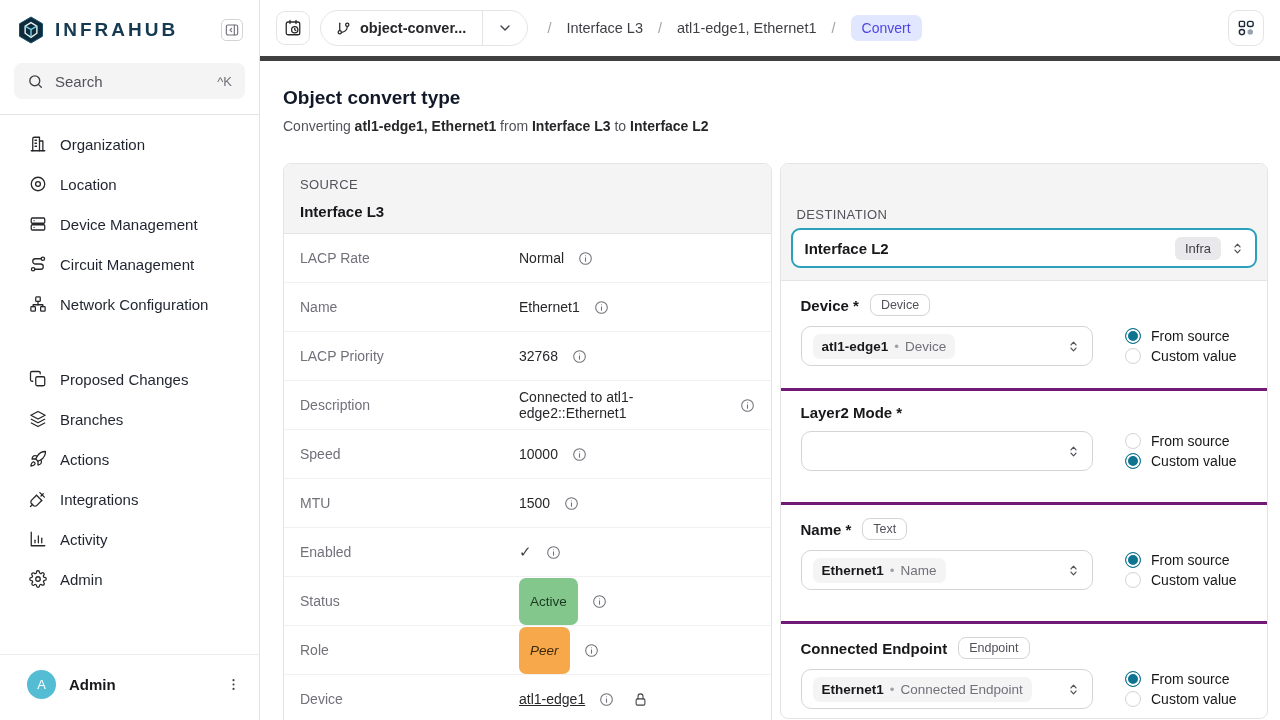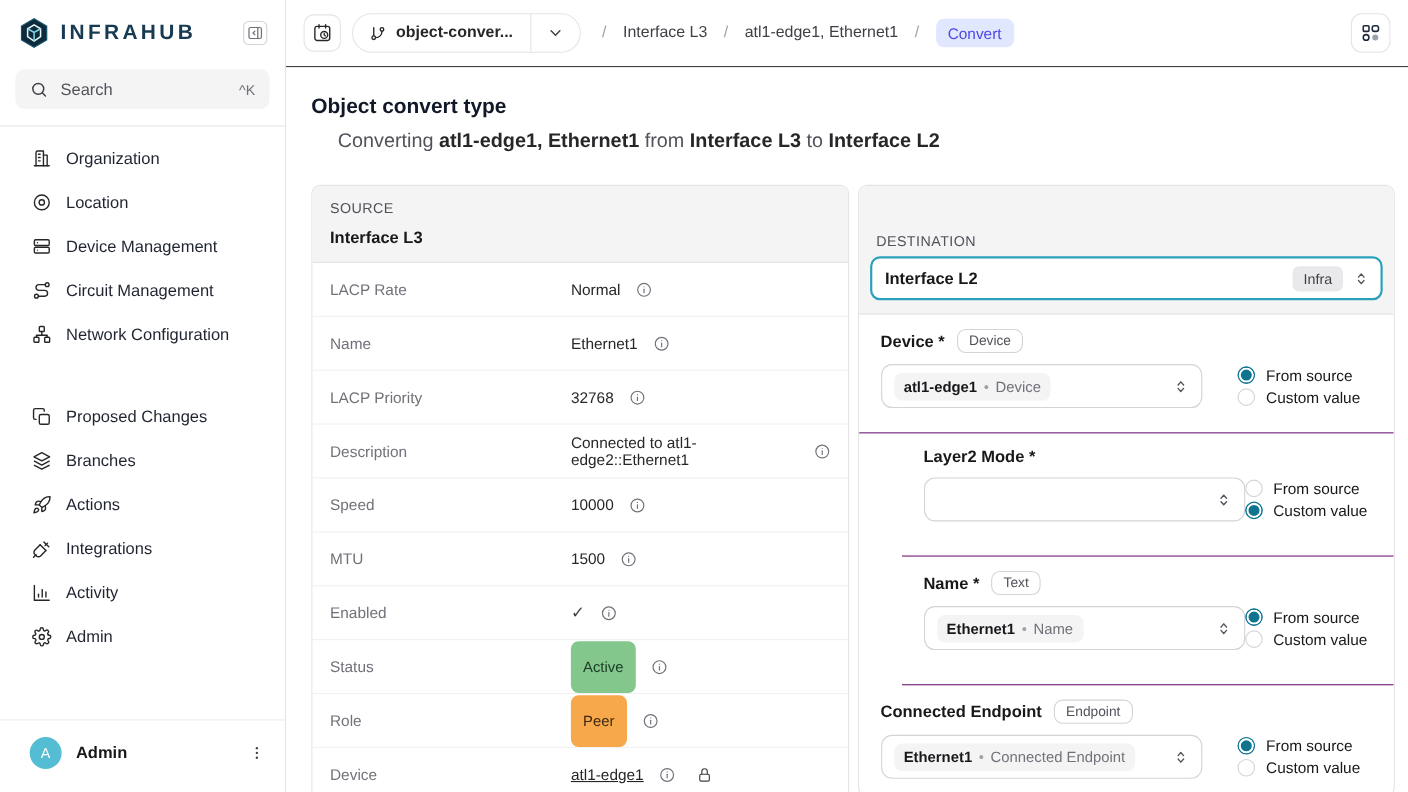--- a/index.html
+++ b/index.html
@@ -21,65 +21,65 @@
   .nav { padding-top: 9px; }
   .nav-item { display: flex; align-items: center; gap: 13px; height: 40px; padding: 0 16px 0 29px; font-size: 15px; color: #1f2430; cursor: pointer; }
   .nav-group2 { margin-top: 35px; }
   .user-row { margin-top: auto; display: flex; align-items: center; gap: 13px; padding: 15px 16px 21px 27px; border-top: 1px solid #ededf0; }
   .avatar { width: 29px; height: 29px; border-radius: 50%; background: #54bdd4; color: #fff; display: flex; align-items: center; justify-content: center; font-size: 13px; }
   .user-name { font-weight: bold; font-size: 15px; color: #18181b; }
   .kebab-btn { margin-left: auto; cursor: pointer; padding: 2px; }
 
   
   .main { flex: 1; display: flex; flex-direction: column; min-width: 0; }
-  .topbar { height: 61px; min-height: 61px; border-bottom: 1px solid #404040; display: flex; align-items: center; padding: 0 16px; gap: 10px; background: #fff; }
+  .topbar { height: 61px; min-height: 61px; border-bottom: 5px solid #404040; display: flex; align-items: center; padding: 0 16px; gap: 10px; background: #fff; }
   .icon-btn { width: 34px; height: 34px; border: 1px solid #e4e4e7; border-radius: 9px; display: flex; align-items: center; justify-content: center; background: #fff; cursor: pointer; color: #27272a; }
   .branch-select { display: flex; align-items: stretch; height: 36px; border: 1px solid #e4e4e7; border-radius: 18px; overflow: hidden; background: #fff; cursor: pointer; }
   .branch-main { display: flex; align-items: center; gap: 9px; padding: 0 16px 0 15px; font-size: 14.5px; font-weight: 600; color: #27272a; }
   .branch-caret { width: 45px; display: flex; align-items: center; justify-content: center; border-left: 1px solid #e4e4e7; color: #3f3f46; }
   .breadcrumb { display: flex; align-items: center; gap: 15px; margin-left: 9px; font-size: 14.5px; color: #3f3f46; }
   .crumb-sep { color: #a1a1aa; }
   .crumb-pill { background: #e0e7ff; color: #4f46e5; padding: 5px 11px; border-radius: 7px; font-size: 14px; cursor: pointer; }
   .crumb-link { cursor: pointer; }
   .topbar-right { margin-left: auto; }
   .apps-btn { width: 36px; height: 36px; border-radius: 10px; }
 
   .content { flex: 1; padding: 26px 12px 0 23px; overflow: hidden; }
   .page-title { font-size: 19px; font-weight: bold; color: #111827; }
-  .page-subtitle { margin-top: 9px; font-size: 18px; color: #52525b; margin-left: 24px; }
+  .page-subtitle { margin-top: 9px; font-size: 14px; color: #52525b; }
   .page-subtitle .strong { font-weight: bold; color: #27272a; }
   .panels { display: flex; gap: 8px; margin-top: 29px; align-items: flex-start; }
   .panel { flex: 1; border: 1px solid #e4e4e7; border-radius: 8px; overflow: hidden; background: #fff; }
   .panel.source { height: 645px; }
   .panel.dest { height: 556px; display: flex; flex-direction: column; }
 
   .panel-head { background: #f4f4f5; border-bottom: 1px solid #e4e4e7; padding: 13px 16px; }
   .panel-label { font-size: 13px; color: #52525b; letter-spacing: 0.4px; }
   .source-title { font-weight: bold; font-size: 15px; margin-top: 11px; color: #18181b; }
 
   .row { display: flex; align-items: center; height: 49px; padding: 0 16px; border-bottom: 1px solid #f1f1f3; }
   .row-label { width: 219px; min-width: 219px; font-size: 14px; color: #71717a; }
   .row-value { font-size: 14px; color: #27272a; display: flex; align-items: center; }
   .info-icon { margin-left: 14px; color: #71717a; display: flex; cursor: pointer; }
   .badge { padding: 16px 11px; border-radius: 7px; font-size: 13.5px; }
   .badge.green { background: #83c78d; color: #1c3a22; }
-  .badge.orange { background: #f6a84b; color: #3d2a0d; }
+  .badge.orange { background: #f6a84b; color: #3d2a0d; font-style: italic; }
   .link-value { text-decoration: underline; cursor: pointer; }
   .lock-icon { margin-left: 19px; color: #3f3f46; display: flex; }
   .check-value { color: #3f3f46; font-size: 15px; }
 
   .dest-head { background: #f4f4f5; border-bottom: 1px solid #e4e4e7; padding: 11px 10px 12px; }
   .dest-head .panel-label { padding-left: 6px; margin-top: 32px; }
   .kind-select { margin-top: 6px; background: #fff; border: 2px solid #2aa0ba; border-radius: 9px; height: 40px; display: flex; align-items: center; padding: 0 10px 0 12px; cursor: pointer; }
   .kind-value { font-size: 15px; font-weight: 600; color: #18181b; flex: 1; }
   .kind-badge { background: #e9e9eb; border-radius: 6px; padding: 4px 10px; font-size: 13px; color: #3f3f46; margin-right: 9px; }
   .stepper { color: #52525b; display: flex; }
 
-  .field-section { padding: 13px 20px 22px; border-bottom: 1px solid #701a75; }
-  .field-section.pad-lg { padding-bottom: 31px; margin-left: 39px; }
+  .field-section { padding: 13px 20px 22px; border-bottom: 3px solid #701a75; }
+  .field-section.pad-lg { padding-bottom: 31px; }
   .field-section.pad-sm { padding-bottom: 12px; }
   .field-label-row { display: flex; align-items: center; gap: 11px; }
   .field-label { font-size: 15px; font-weight: bold; color: #18181b; }
   .field-badge { border: 1px solid #d4d4d8; border-radius: 8px; padding: 3px 10px; font-size: 12.5px; color: #52525b; background: #fff; }
   .field-control-row { display: flex; align-items: center; margin-top: 10px; }
   .field-select { width: 292px; min-width: 292px; height: 40px; border: 1px solid #d4d4d8; border-radius: 10px; display: flex; align-items: center; padding: 0 11px; background: #fff; cursor: pointer; }
   .field-select .stepper { margin-left: auto; }
   .value-pill { background: #f4f4f5; border-radius: 7px; padding: 5px 9px; font-size: 13.5px; display: flex; align-items: center; gap: 6px; color: #71717a; }
   .value-pill .pill-name { color: #18181b; font-weight: bold; }
   .pill-dot { color: #a1a1aa; }

